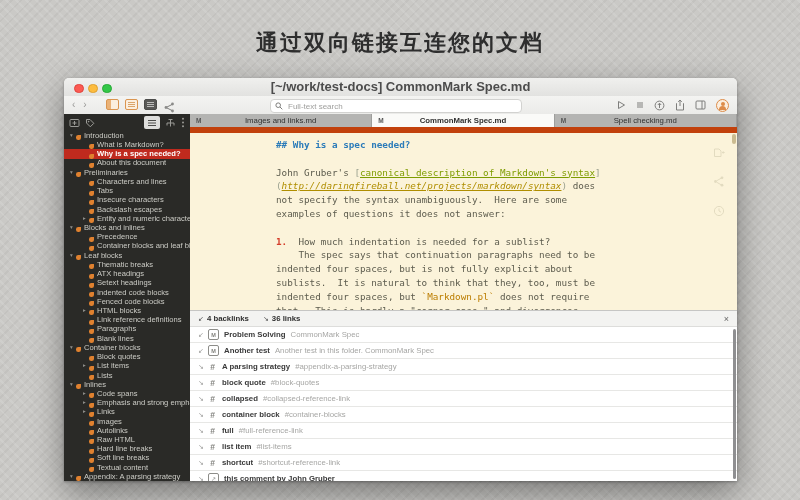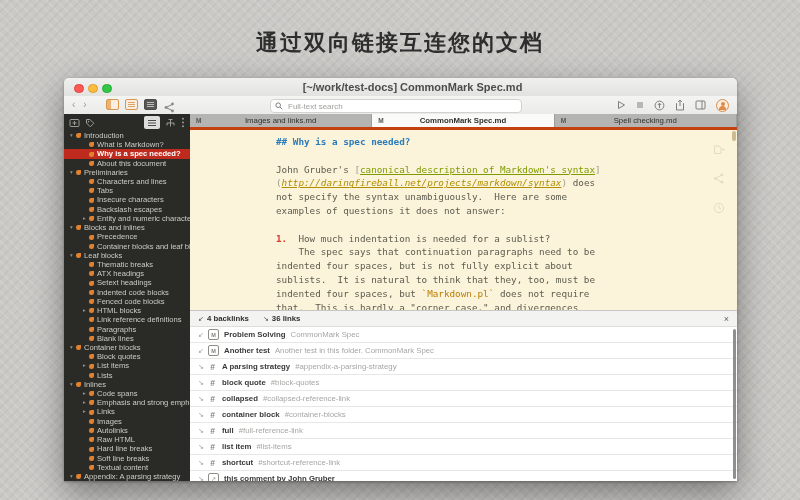--- a/index.html
+++ b/index.html
@@ -15,21 +15,21 @@
   .window{position:absolute;left:64px;top:78px;width:673px;height:403px;
     border-radius:5px 5px 0 0;box-shadow:0 12px 34px rgba(0,0,0,.42), 0 1px 3px rgba(0,0,0,.3);
     background:#f2f2f0;overflow:hidden;}
   .titlebar{position:absolute;left:0;top:0;width:100%;height:18px;
     background:linear-gradient(#f0f0ee,#e2e2e0);border-bottom:1px solid #d4d4d2;}
   .traffic{position:absolute;left:10px;top:5.5px;display:flex;gap:4.5px;}
   .tl{width:7.5px;height:7.5px;border-radius:50%;}
   .tl.red{background:#fc5a52;border:.5px solid #e0443e;}
   .tl.yellow{background:#fdbc3e;border:.5px solid #dfa131;}
   .tl.green{background:#33c748;border:.5px solid #27aa35;}
-  .wtitle{width:100%;text-align:center;font-size:11px;line-height:18px;color:#4c4c4c;font-weight:bold;margin-left:12px;}
+  .wtitle{width:100%;text-align:center;font-size:13px;line-height:18px;color:#4c4c4c;font-weight:bold;}
   .toolbar{position:absolute;left:0;top:18px;width:100%;height:18px;
     background:linear-gradient(#f4f4f2,#ebebe9);border-bottom:1px solid #c9c9c7;}
   .nav-arrows{position:absolute;left:8px;top:2px;display:flex;gap:8px;color:#9a9a98;font-size:10px;line-height:13px;}
   .tb-toggles{position:absolute;left:42px;top:3px;display:flex;gap:6px;}
   .tgl{width:13px;height:11px;border-radius:2px;box-sizing:border-box;}
   .tgl.o1{border:1px solid #da9550;background:linear-gradient(90deg,#eab277 0 4px,#fbeede 4px);}
   .tgl.o2{border:1px solid #da9550;background:#fbeede;position:relative;}
   .tgl.o2::after{content:"";position:absolute;left:2px;top:2px;width:7px;height:5px;
     background:repeating-linear-gradient(#daa56b 0 1px,transparent 1px 2px);}
   .tgl.dark{border:1px solid #4c4c4a;background:#585856;position:relative;}
@@ -50,30 +50,30 @@
   
   .content{position:absolute;left:0;top:36px;right:0;bottom:0;display:flex;}
   
   .sidebar{width:126px;background:#2a2a27;display:flex;flex-direction:column;flex:none;}
   .sb-head{height:17px;flex:none;display:flex;align-items:center;padding:0 5px;gap:5px;}
   .sb-head .spacer{flex:1;}
   .sb-btn{display:flex;align-items:center;justify-content:center;height:13px;}
   .sb-btn.active{background:#dededc;border-radius:2px;width:16px;}
   .tree{flex:1;overflow:hidden;}
   .tree-item{height:9.22px;line-height:9.4px;font-size:7.6px;color:#ccccc6;
-    display:flex;align-items:center;white-space:nowrap;overflow:hidden;}
+    display:flex;align-items:flex-end;white-space:nowrap;overflow:hidden;}
   .tree-item .tw{width:7px;flex:none;text-align:center;color:#8d8d89;font-size:5.5px;}
   .tree-item.lv0{padding-left:4px;}
   .tree-item.lv1{padding-left:17px;}
   .tree-item .bullet{width:5px;height:5px;flex:none;margin:0 3px 0 1px;
     background:#e0812f;border-radius:45% 5% 45% 45%;}
   .tree-item.sel{background:#bf2a1e;color:#fff;font-weight:bold;}
   
   .main{flex:1;display:flex;flex-direction:column;min-width:0;position:relative;}
-  .tabbar{height:13px;flex:none;display:flex;background:#a8a8a6;border-bottom:3px solid #c2410c;}
+  .tabbar{height:13px;flex:none;display:flex;background:#a8a8a6;border-bottom:6px solid #c2410c;}
   .tab{flex:1;position:relative;background:#b4b4b2;border-right:1px solid #9e9e9c;
     font-size:7.8px;color:#2f2f2f;text-align:center;line-height:13px;
     white-space:nowrap;overflow:hidden;}
   .tab.active{background:#fafaf8;font-weight:bold;}
   .tab .m{position:absolute;left:6px;top:0;font-size:6.5px;font-weight:bold;color:#555;}
   .editor{flex:1;background:#fbf3da;position:relative;overflow:hidden;}
   .ed-text{position:absolute;left:86px;top:5px;font-family:"DejaVu Sans Mono","Liberation Mono",monospace;
     font-size:9.3px;line-height:13.8px;white-space:pre;}
   .sg-h{color:#2b7bb9;font-weight:bold;}
   .sg-t{color:#5d5c4e;}

